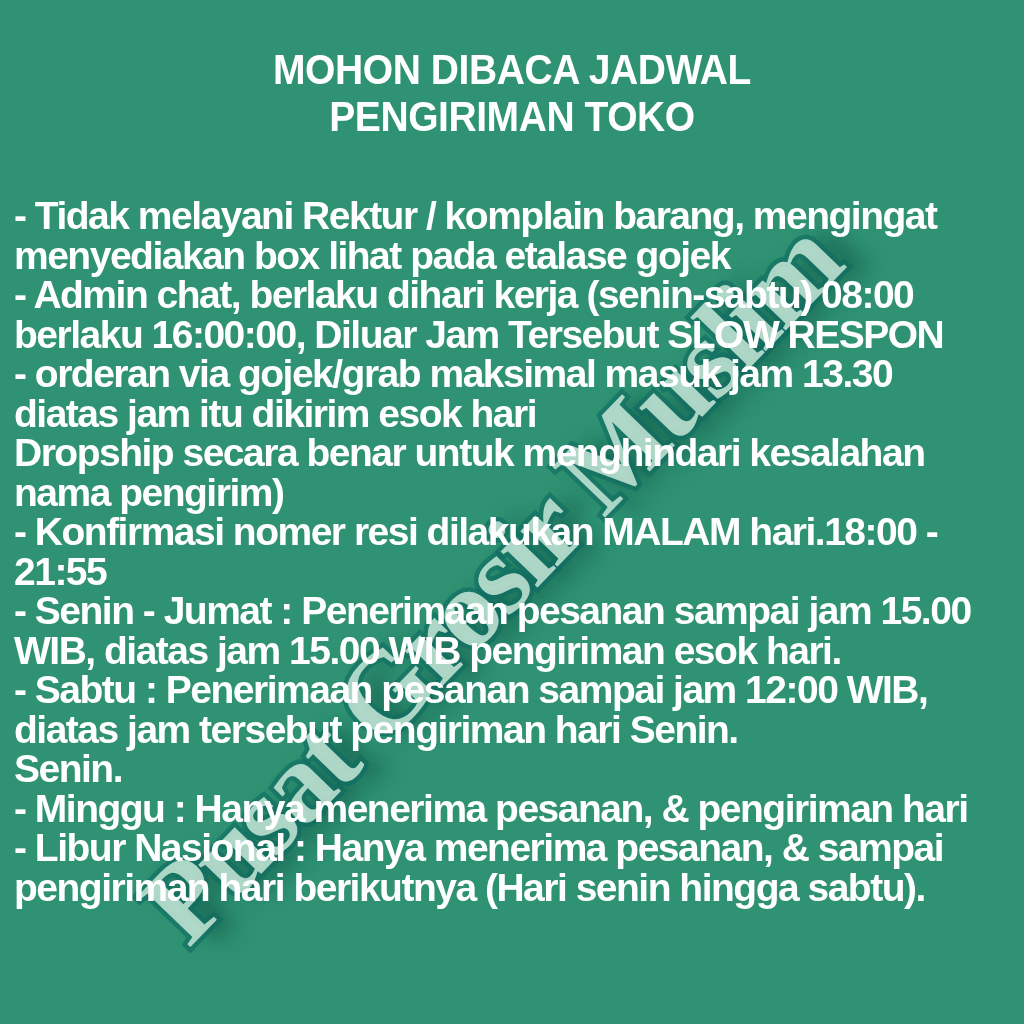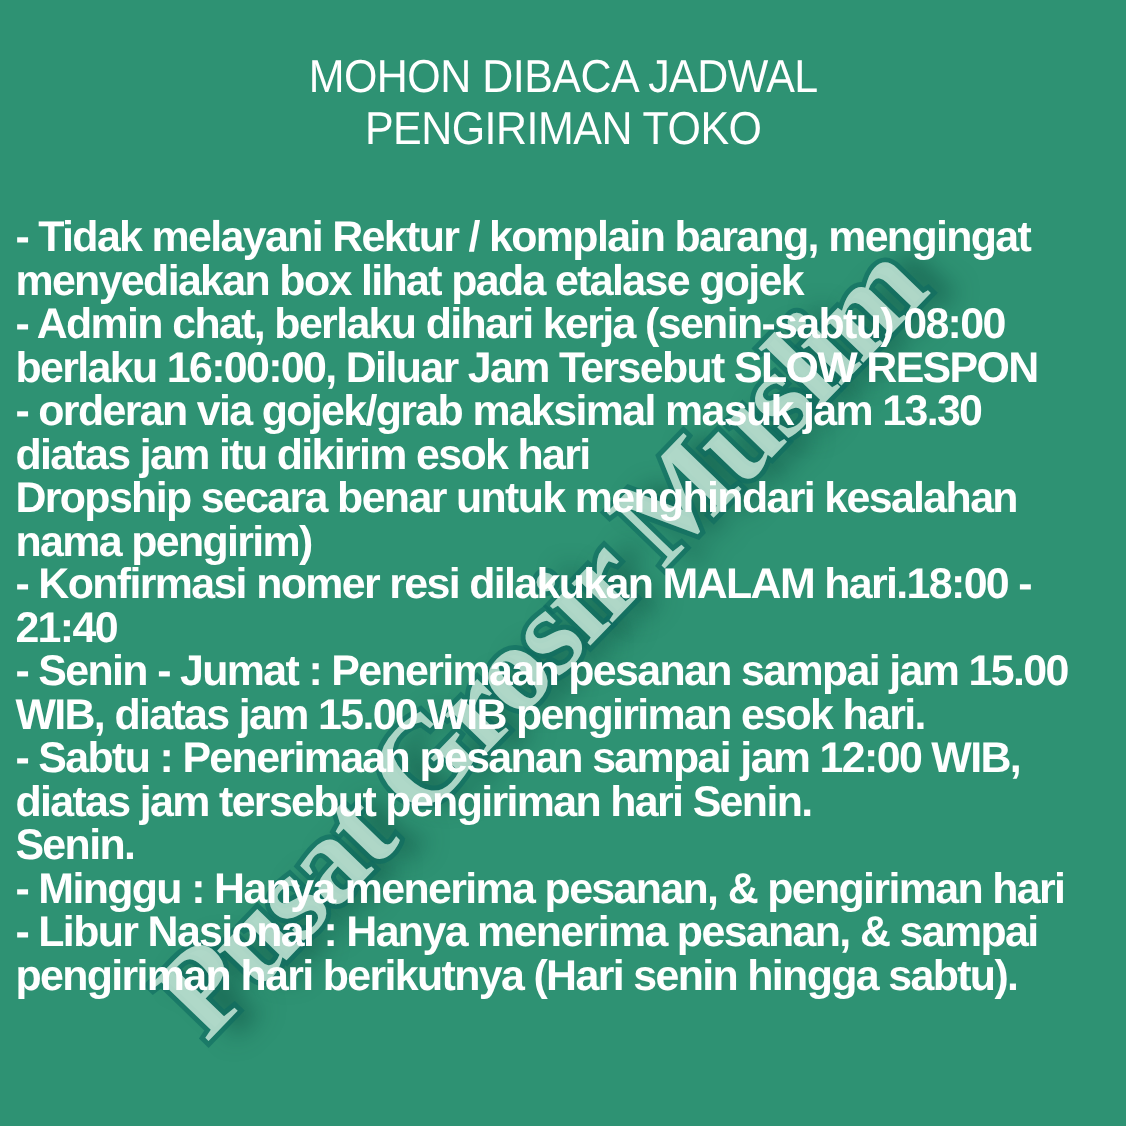--- a/index.html
+++ b/index.html
@@ -51,21 +51,21 @@
 
   
   .title {
     position: absolute;
     top: 46px;
     left: 0;
     right: 0;
     text-align: center;
     z-index: 2;
     color: #ffffff;
-    font-weight: normal;
+    font-weight: bold;
     font-size: 42px;
     line-height: 47px;
   }
   .title-line {
     transform: scaleX(0.93);
     transform-origin: 50% 0;
     white-space: nowrap;
     letter-spacing: -0.5px;
   }
 
@@ -104,21 +104,21 @@
   <main class="schedule">
     <div class="line">- Tidak melayani Rektur / komplain barang, mengingat</div>
     <div class="line">menyediakan box lihat pada etalase gojek</div>
     <div class="line">- Admin chat, berlaku dihari kerja (senin-sabtu) 08:00</div>
     <div class="line">berlaku 16:00:00, Diluar Jam Tersebut SLOW RESPON</div>
     <div class="line">- orderan via gojek/grab maksimal masuk jam 13.30</div>
     <div class="line">diatas jam itu dikirim esok hari</div>
     <div class="line">Dropship secara benar untuk menghindari kesalahan</div>
     <div class="line">nama pengirim)</div>
     <div class="line">- Konfirmasi nomer resi dilakukan MALAM hari.18:00 -</div>
-    <div class="line">21:40</div>
+    <div class="line">21:55</div>
     <div class="line">- Senin - Jumat : Penerimaan pesanan sampai jam 15.00</div>
     <div class="line">WIB, diatas jam 15.00 WIB pengiriman esok hari.</div>
     <div class="line">- Sabtu : Penerimaan pesanan sampai jam 12:00 WIB,</div>
     <div class="line">diatas jam tersebut pengiriman hari Senin.</div>
     <div class="line">Senin.</div>
     <div class="line">- Minggu : Hanya menerima pesanan, &amp; pengiriman hari</div>
     <div class="line">- Libur Nasional : Hanya menerima pesanan, &amp; sampai</div>
     <div class="line">pengiriman hari berikutnya (Hari senin hingga sabtu).</div>
   </main>
 

